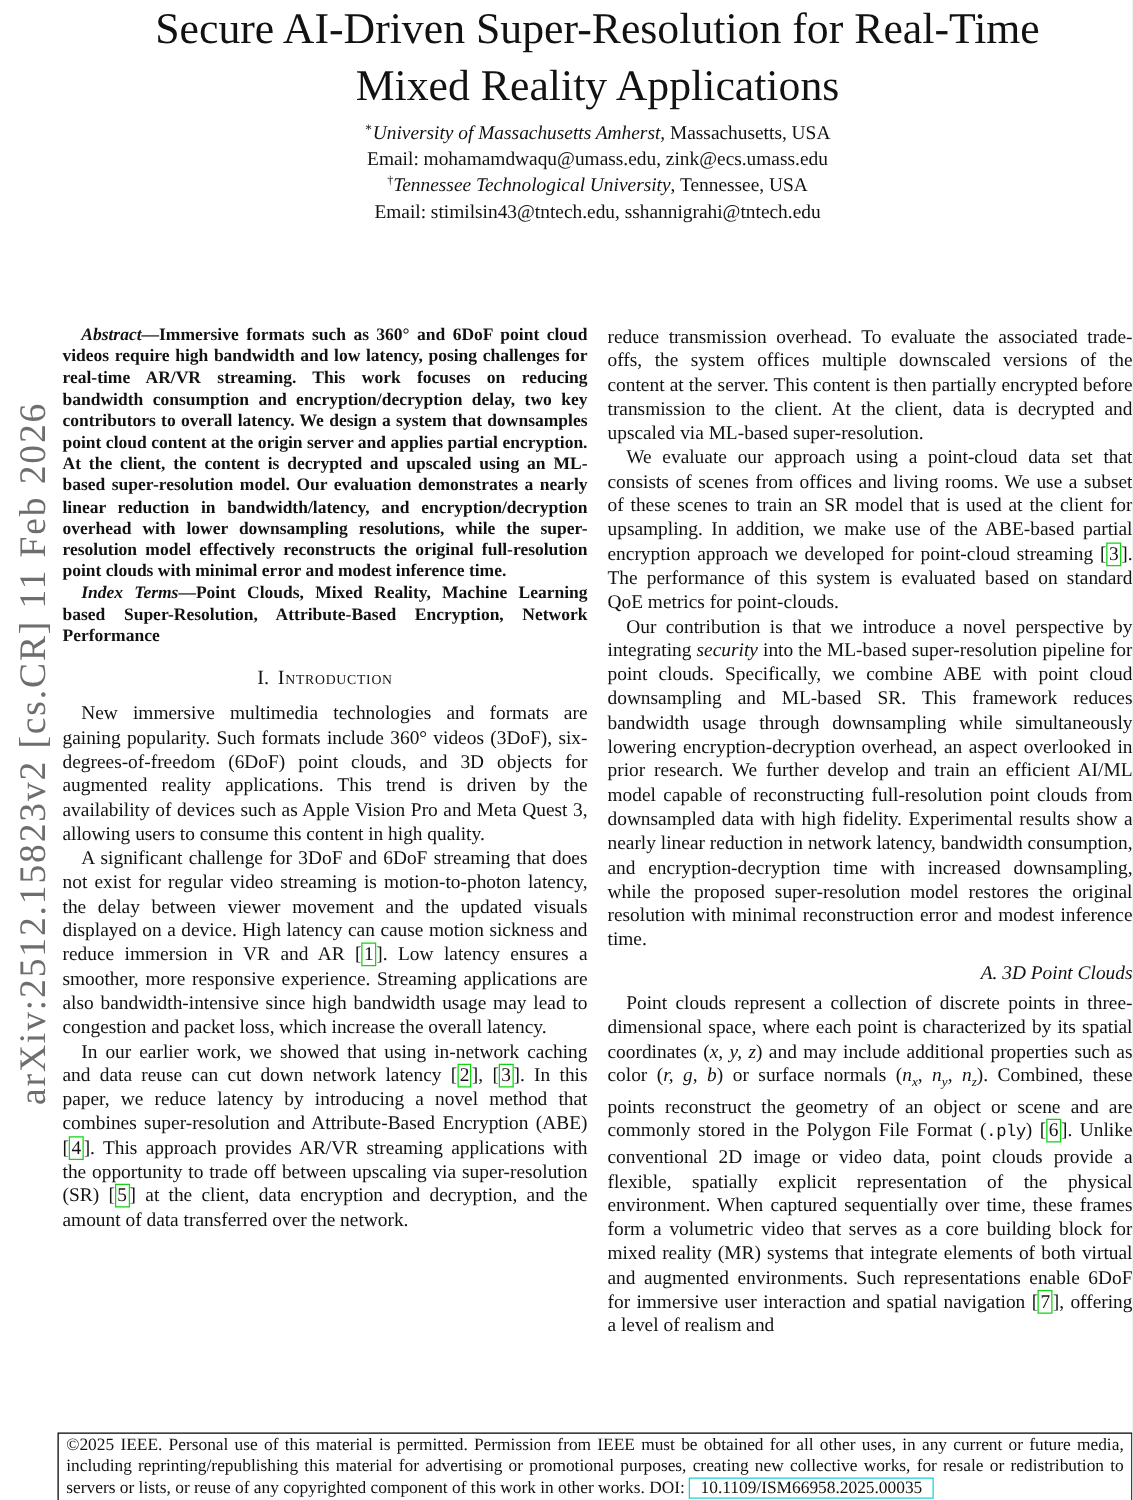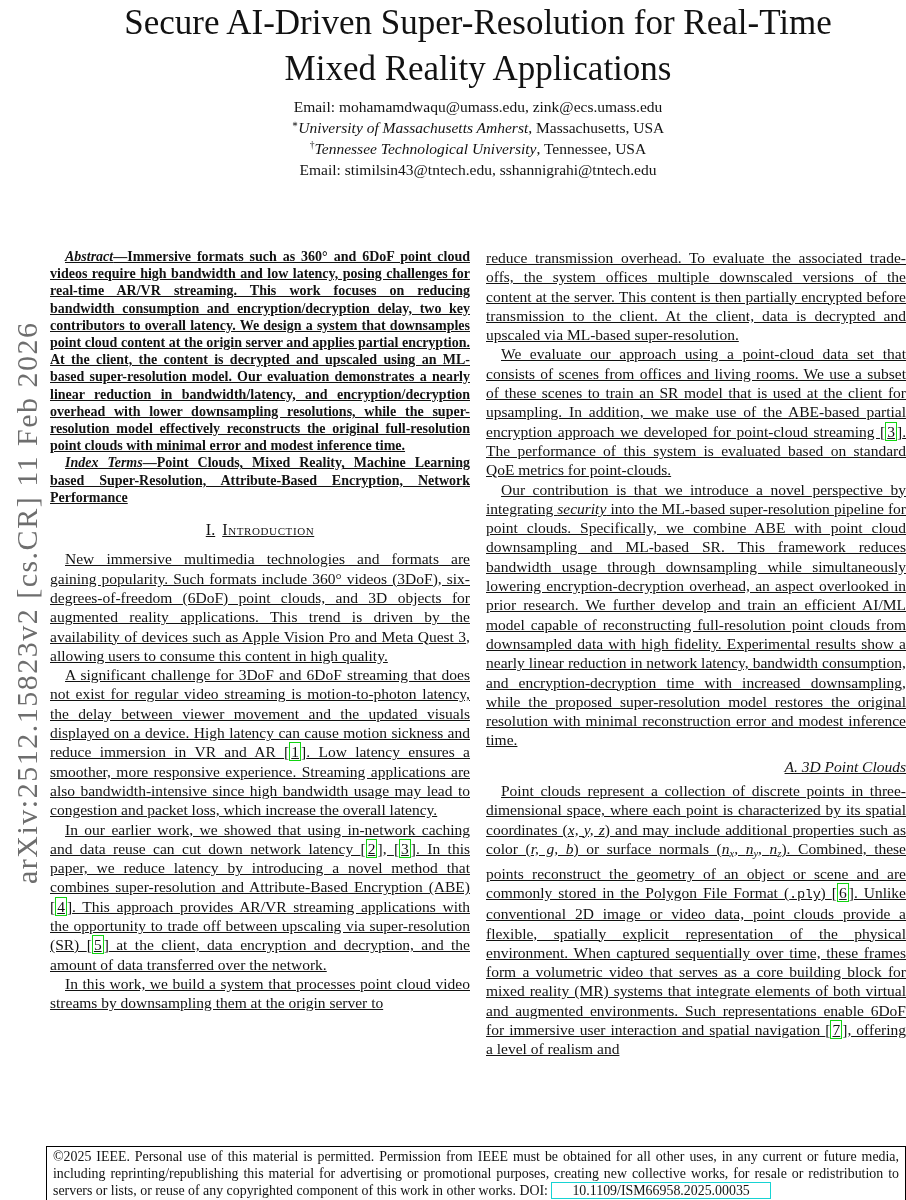--- a/index.html
+++ b/index.html
@@ -24,37 +24,37 @@
     color:var(--banner-color,#6e6e6e);
   }
   
   .header{position:absolute;left:50px;top:0;width:856px;text-align:center;}
   .title{font-size:35px;line-height:46px;margin-top:3px;font-weight:400;}
   .authors{font-size:17.5px;margin-top:15px;}
   .affils{font-size:15.5px;line-height:21px;margin-top:4px;}
   .affil-line{line-height:21px;}
   sup{font-size:62%;line-height:0;vertical-align:super;}
   
-  .col{position:absolute;top:248px;width:420px;font-size:15.5px;line-height:19.3px;text-align:justify;text-decoration:underline;}
+  .col{position:absolute;top:260px;width:420px;font-size:15.5px;line-height:19.3px;text-align:justify;}
   .col-left{left:50px;}
   .col-right{left:486px;}
   .para{margin:0;text-indent:15px;}
   .para.noindent{text-indent:0;}
   .abstract-block{font-size:14px;line-height:17.2px;}
   .b{font-weight:bold;}
   .i{font-style:italic;}
   .bi{font-weight:bold;font-style:italic;}
   .mi{font-style:italic;}
   .msub{font-style:italic;font-size:68%;vertical-align:-18%;}
   .mono{font-family:"Liberation Mono","DejaVu Sans Mono",monospace;font-size:88%;letter-spacing:-0.3px;}
   .sec-h{text-align:center;font-size:16.2px;margin:15px 0 9px;text-indent:0;}
   .sec-h .sc{font-variant:small-caps;letter-spacing:0.6px;margin-left:7px;text-align:center;}
   .subsec-h{font-style:italic;font-size:15.5px;margin:7px 0 5px;text-align:right;text-indent:0;}
   .cite-box{border:1.5px solid var(--cite-color,#11d411);padding:0 1px;}
-  .doi-box{border:1.5px solid var(--doi-color,#17d3d3);padding:0 20px;}
+  .doi-box{border:1.5px solid var(--doi-color,#17d3d3);padding:0 8px;}
   
   .footer{
     position:absolute;left:46px;top:1146px;width:860px;
     box-sizing:border-box;
     border:1.5px solid #000;
     padding:2px 6px 4px 6px;
     font-size:13.9px;line-height:16.8px;
     text-align:justify;
   }
 </style>
@@ -64,35 +64,34 @@
 <div class="page">
 
   <div class="arxiv-banner">arXiv:2512.15823v2 [cs.CR] 11 Feb 2026</div>
 
   <div class="header">
     <h1 class="title" style="margin:0;">
         <div>Secure AI-Driven Super-Resolution for Real-Time</div>
         <div>Mixed Reality Applications</div>
       </h1>
     <div class="affils">
+        <div class="affil-line"><sup>∗</sup><span class="i">University of Massachusetts Amherst</span><span>, Massachusetts, USA</span></div>
         <div class="affil-line"><span>Email: mohamamdwaqu@umass.edu, zink@ecs.umass.edu</span></div>
-        <div class="affil-line"><sup>∗</sup><span class="i">University of Massachusetts Amherst</span><span>, Massachusetts, USA</span></div>
         <div class="affil-line"><sup>†</sup><span class="i">Tennessee Technological University</span><span>, Tennessee, USA</span></div>
         <div class="affil-line"><span>Email: stimilsin43@tntech.edu, sshannigrahi@tntech.edu</span></div>
       </div>
   </div>
 
   <div class="col col-left">
       <div class="para abstract-block"><span class="bi">Abstract</span><span class="b">—Immersive formats such as 360° and 6DoF point cloud videos require high bandwidth and low latency, posing challenges for real-time AR/VR streaming. This work focuses on reducing bandwidth consumption and encryption/decryption delay, two key contributors to overall latency. We design a system that downsamples point cloud content at the origin server and applies partial encryption. At the client, the content is decrypted and upscaled using an ML-based super-resolution model. Our evaluation demonstrates a nearly linear reduction in bandwidth/latency, and encryption/decryption overhead with lower downsampling resolutions, while the super-resolution model effectively reconstructs the original full-resolution point clouds with minimal error and modest inference time.</span></div>
       <div class="para abstract-block"><span class="bi">Index Terms</span><span class="b">—Point Clouds, Mixed Reality, Machine Learning based Super-Resolution, Attribute-Based Encryption, Network Performance</span></div>
       <div class="sec-h"><span>I.</span><span class="sc">Introduction</span></div>
       <div class="para"><span>New immersive multimedia technologies and formats are gaining popularity. Such formats include 360° videos (3DoF), six-degrees-of-freedom (6DoF) point clouds, and 3D objects for augmented reality applications. This trend is driven by the availability of devices such as Apple Vision Pro and Meta Quest 3, allowing users to consume this content in high quality.</span></div>
       <div class="para"><span>A significant challenge for 3DoF and 6DoF streaming that does not exist for regular video streaming is motion-to-photon latency, the delay between viewer movement and the updated visuals displayed on a device. High latency can cause motion sickness and reduce immersion in VR and AR </span>[<span class="cite-box">1</span>]<span>. Low latency ensures a smoother, more responsive experience. Streaming applications are also bandwidth-intensive since high bandwidth usage may lead to congestion and packet loss, which increase the overall latency.</span></div>
       <div class="para"><span>In our earlier work, we showed that using in-network caching and data reuse can cut down network latency </span>[<span class="cite-box">2</span>]<span>, </span>[<span class="cite-box">3</span>]<span>. In this paper, we reduce latency by introducing a novel method that combines super-resolution and Attribute-Based Encryption (ABE) </span>[<span class="cite-box">4</span>]<span>. This approach provides AR/VR streaming applications with the opportunity to trade off between upscaling via super-resolution (SR) </span>[<span class="cite-box">5</span>]<span> at the client, data encryption and decryption, and the amount of data transferred over the network.</span></div>
-      <div class="para"><span>In this work, we build a system that processes point cloud video streams by downsampling them at the origin server to</span></div>
     </div>
 
   <div class="col col-right">
       <div class="para noindent"><span>reduce transmission overhead. To evaluate the associated trade-offs, the system offices multiple downscaled versions of the content at the server. This content is then partially encrypted before transmission to the client. At the client, data is decrypted and upscaled via ML-based super-resolution.</span></div>
       <div class="para"><span>We evaluate our approach using a point-cloud data set that consists of scenes from offices and living rooms. We use a subset of these scenes to train an SR model that is used at the client for upsampling. In addition, we make use of the ABE-based partial encryption approach we developed for point-cloud streaming </span>[<span class="cite-box">3</span>]<span>. The performance of this system is evaluated based on standard QoE metrics for point-clouds.</span></div>
       <div class="para"><span>Our contribution is that we introduce a novel perspective by integrating </span><span class="i">security</span><span> into the ML-based super-resolution pipeline for point clouds. Specifically, we combine ABE with point cloud downsampling and ML-based SR. This framework reduces bandwidth usage through downsampling while simultaneously lowering encryption-decryption overhead, an aspect overlooked in prior research. We further develop and train an efficient AI/ML model capable of reconstructing full-resolution point clouds from downsampled data with high fidelity. Experimental results show a nearly linear reduction in network latency, bandwidth consumption, and encryption-decryption time with increased downsampling, while the proposed super-resolution model restores the original resolution with minimal reconstruction error and modest inference time.</span></div>
       <div class="subsec-h">A. 3D Point Clouds</div>
       <div class="para"><span>Point clouds represent a collection of discrete points in three-dimensional space, where each point is characterized by its spatial coordinates (</span><span class="mi">x, y, z</span><span>) and may include additional properties such as color (</span><span class="mi">r, g, b</span><span>) or surface normals (</span><span class="mi">n</span><span class="msub">x</span><span>, </span><span class="mi">n</span><span class="msub">y</span><span>, </span><span class="mi">n</span><span class="msub">z</span><span>). Combined, these points reconstruct the geometry of an object or scene and are commonly stored in the Polygon File Format (</span><span class="mono">.ply</span><span>) </span>[<span class="cite-box">6</span>]<span>. Unlike conventional 2D image or video data, point clouds provide a flexible, spatially explicit representation of the physical environment. When captured sequentially over time, these frames form a volumetric video that serves as a core building block for mixed reality (MR) systems that integrate elements of both virtual and augmented environments. Such representations enable 6DoF for immersive user interaction and spatial navigation </span>[<span class="cite-box">7</span>]<span>, offering a level of realism and</span></div>
     </div>
 

